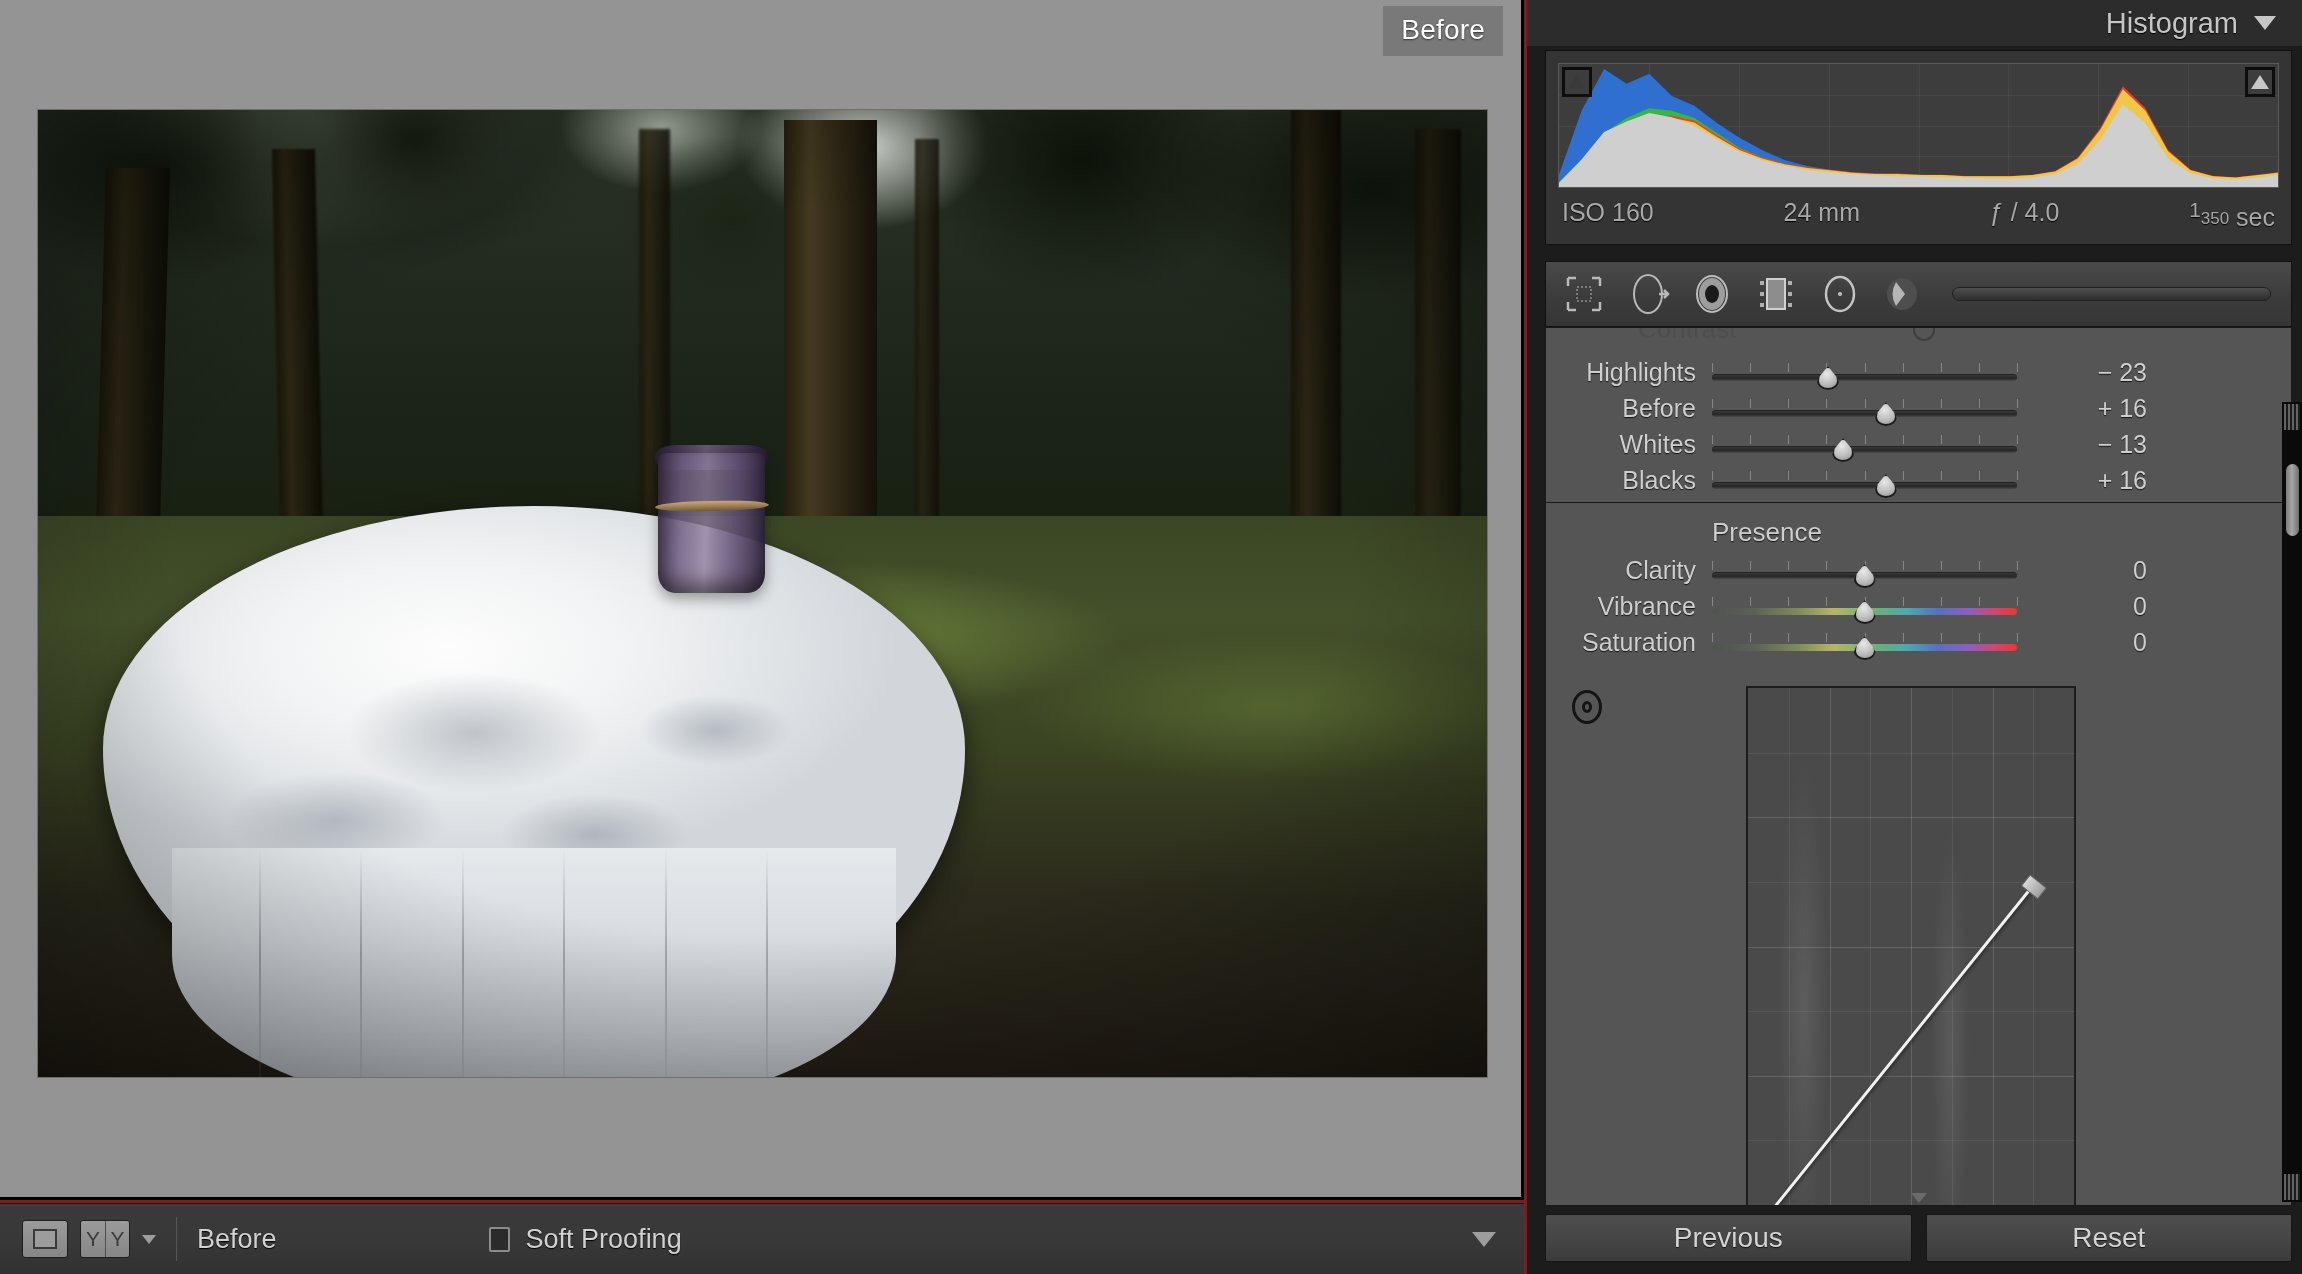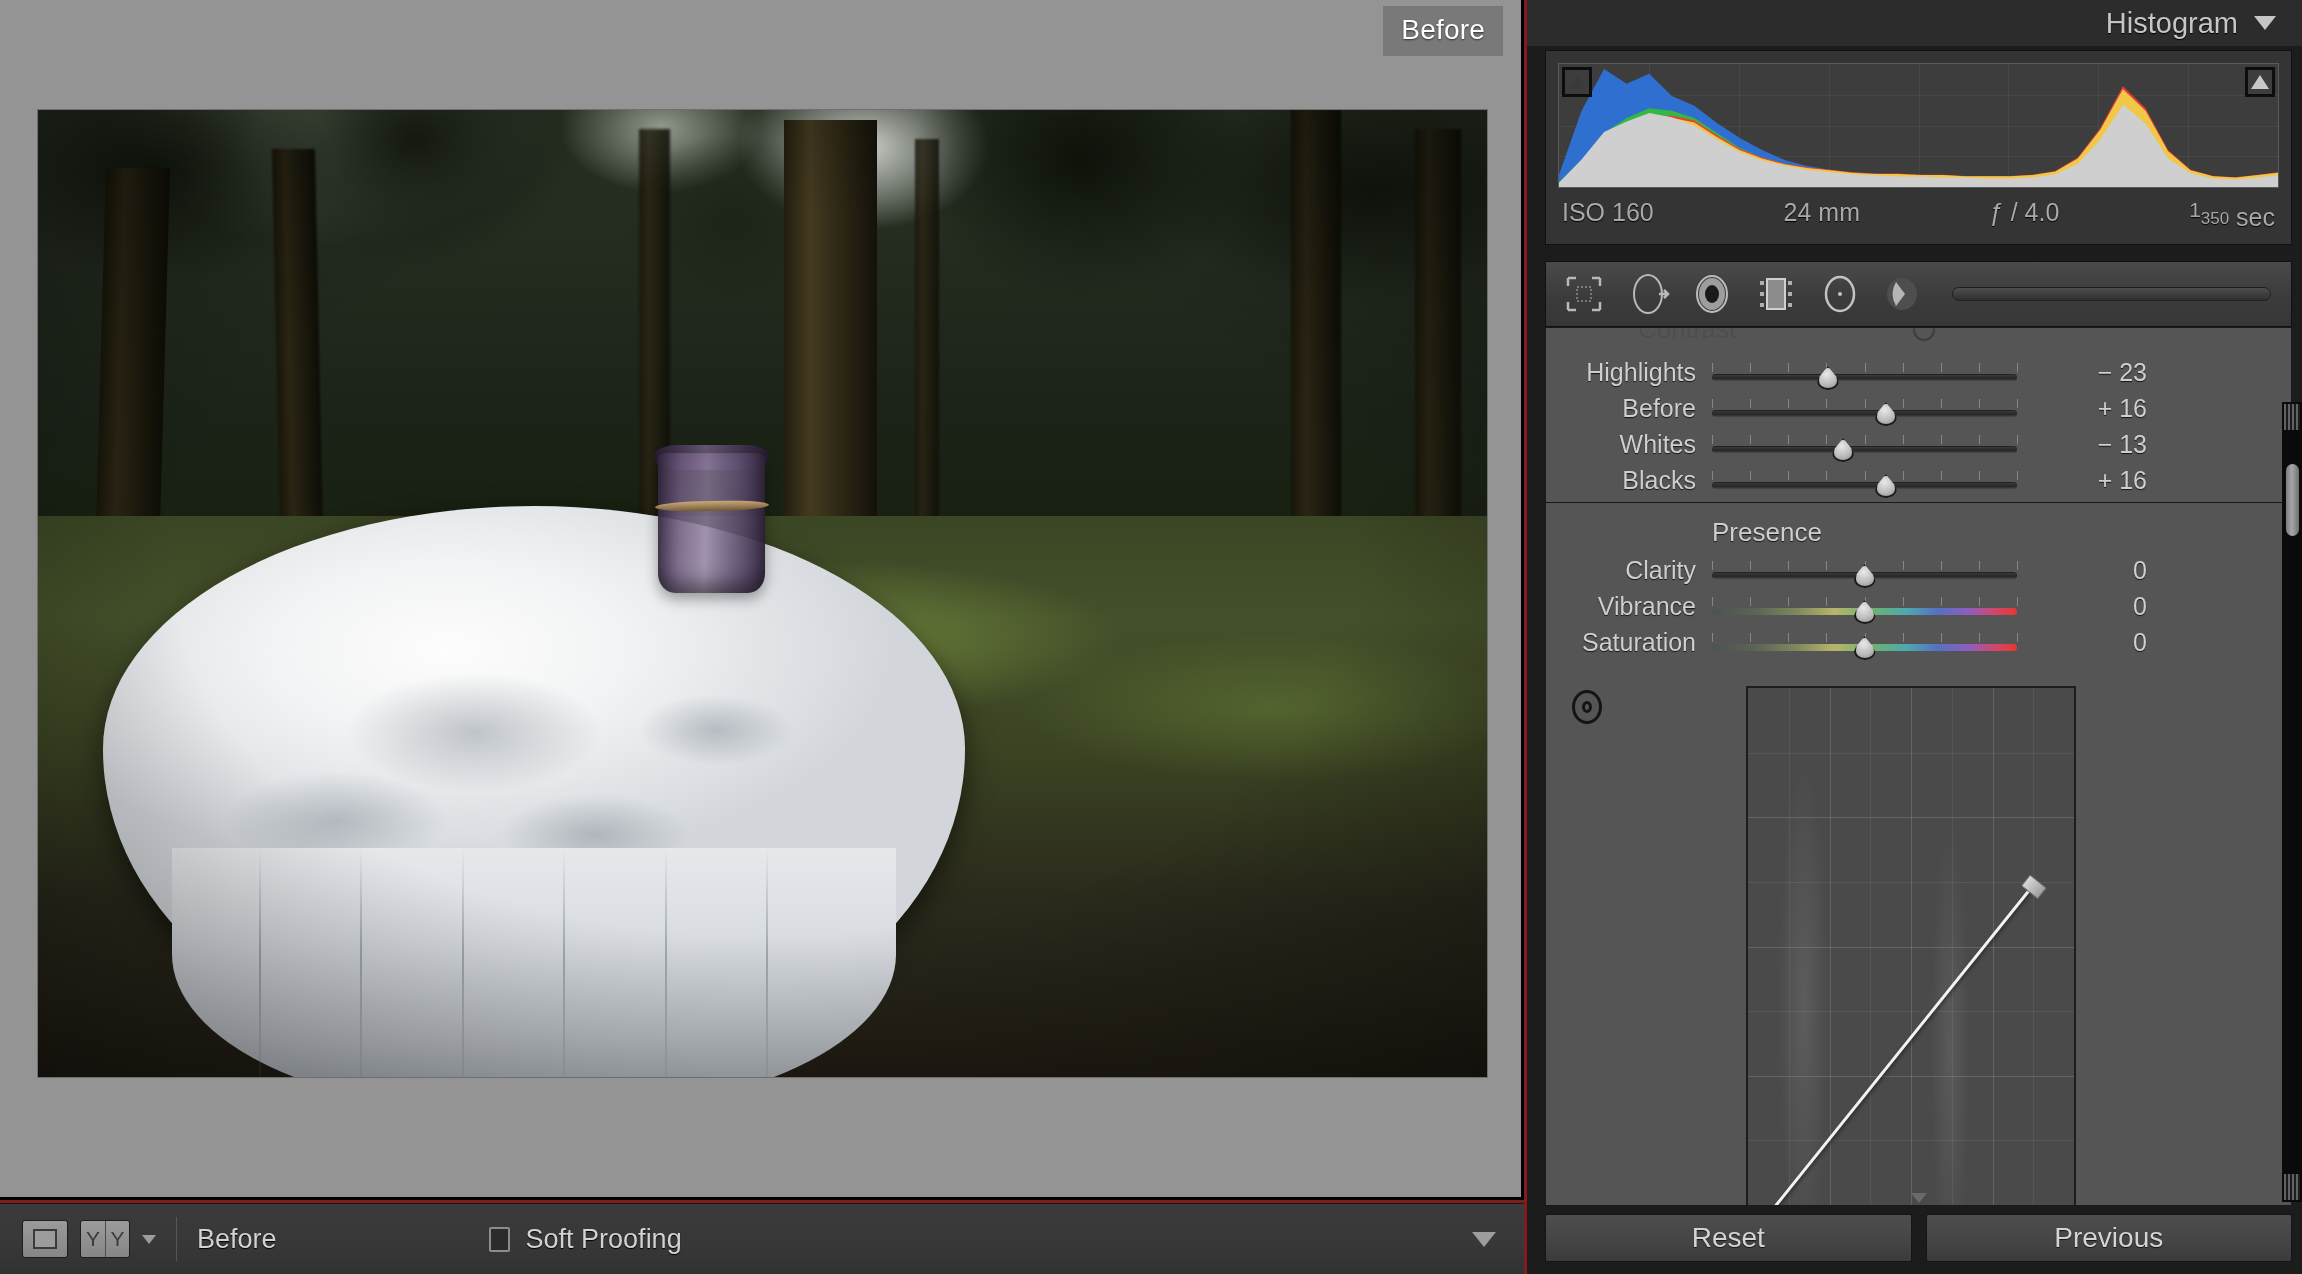--- a/index.html
+++ b/index.html
@@ -767,22 +767,22 @@
           <div class="gh major" style="top:75%"></div>
         <div class="gh" style="top:87.5%"></div>
         <div id="tc-line">
           <div id="tc-handle"></div>
         </div>
       </div>
       <div id="tc-bottom-tri"></div>
     </div>
 
     <div id="panel-buttons">
+      <div class="pbtn">Previous</div>
       <div class="pbtn">Reset</div>
-      <div class="pbtn">Previous</div>
     </div>
 
     <div id="panel-scrollbar">
       <div class="grip" id="grip-top"></div>
       <div id="panel-scroll-thumb"></div>
       <div class="grip" id="grip-bottom"></div>
     </div>
   </div>
 </div>
 

